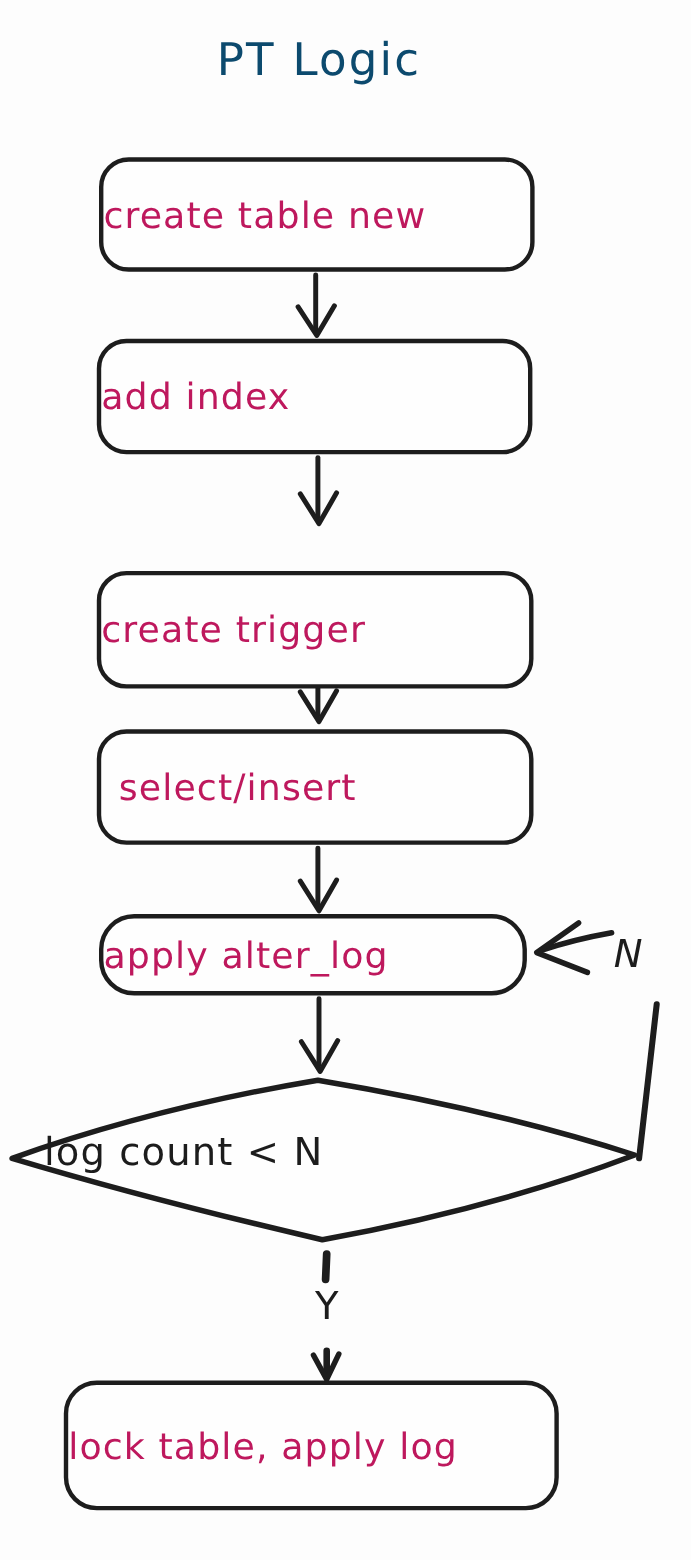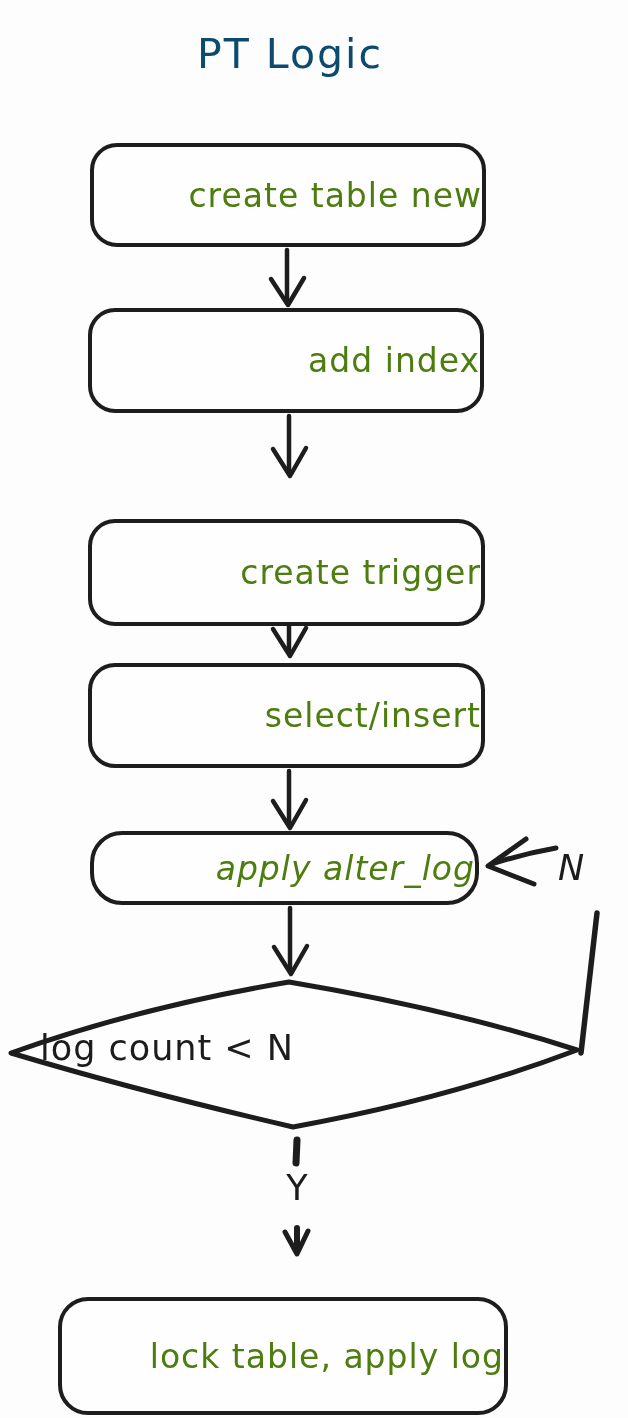--- a/index.html
+++ b/index.html
@@ -31,32 +31,32 @@
     white-space: nowrap;
   }
   .node {
     position: absolute;
     box-sizing: border-box;
     border: 4.5px solid #1d1d1d;
     border-radius: 27px;
     background: #fefefe;
     display: flex;
     align-items: center;
-    justify-content: flex-end;
+    justify-content: flex-start;
     font-size: 33px;
     letter-spacing: 1px;
-    color: #4d7c0f;
+    color: #be185d;
     white-space: nowrap;
   }
   .node-1 { left: 90px;  top: 143px;  width: 396px; height: 104px; }
   .node-2 { left: 88px;  top: 308px;  width: 396px; height: 105px; }
   .node-3 { left: 88px;  top: 483px;  width: 397px; height: 107px; margin-top: 36px; }
-  .node-4 { left: 88px;  top: 663px;  width: 397px; height: 105px; }
-  .node-5 { left: 90px;  top: 831px;  width: 389px; height: 74px; border-radius: 32px; font-style: italic; }
-  .node-7 { left: 58px;  top: 1255px; width: 450px; height: 118px; border-radius: 30px; margin-top: 42px; }
+  .node-4 { left: 88px;  top: 663px;  width: 397px; height: 105px; padding-left: 16px; }
+  .node-5 { left: 90px;  top: 831px;  width: 389px; height: 74px; border-radius: 32px; }
+  .node-7 { left: 58px;  top: 1255px; width: 450px; height: 118px; border-radius: 30px; }
   .diamond-label {
     position: absolute;
     left: 40px; top: 1028px; width: 506px;
     text-align: left;
     font-size: 35px;
     letter-spacing: 1px;
     color: #1c1c1c;
     white-space: nowrap;
   }
   .edge-label {

